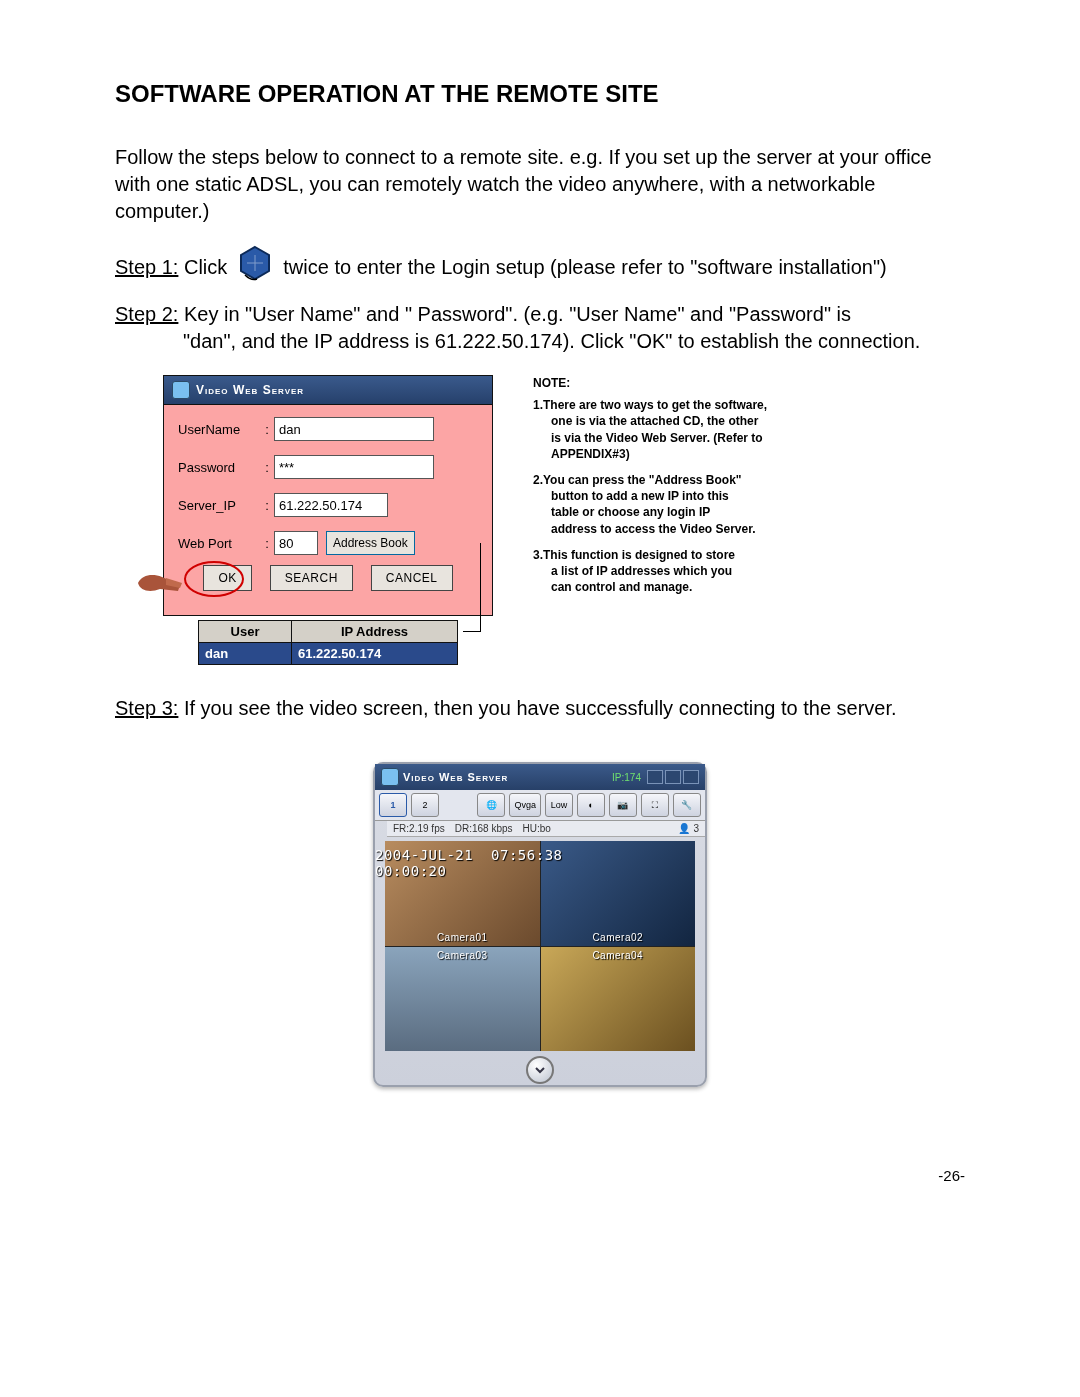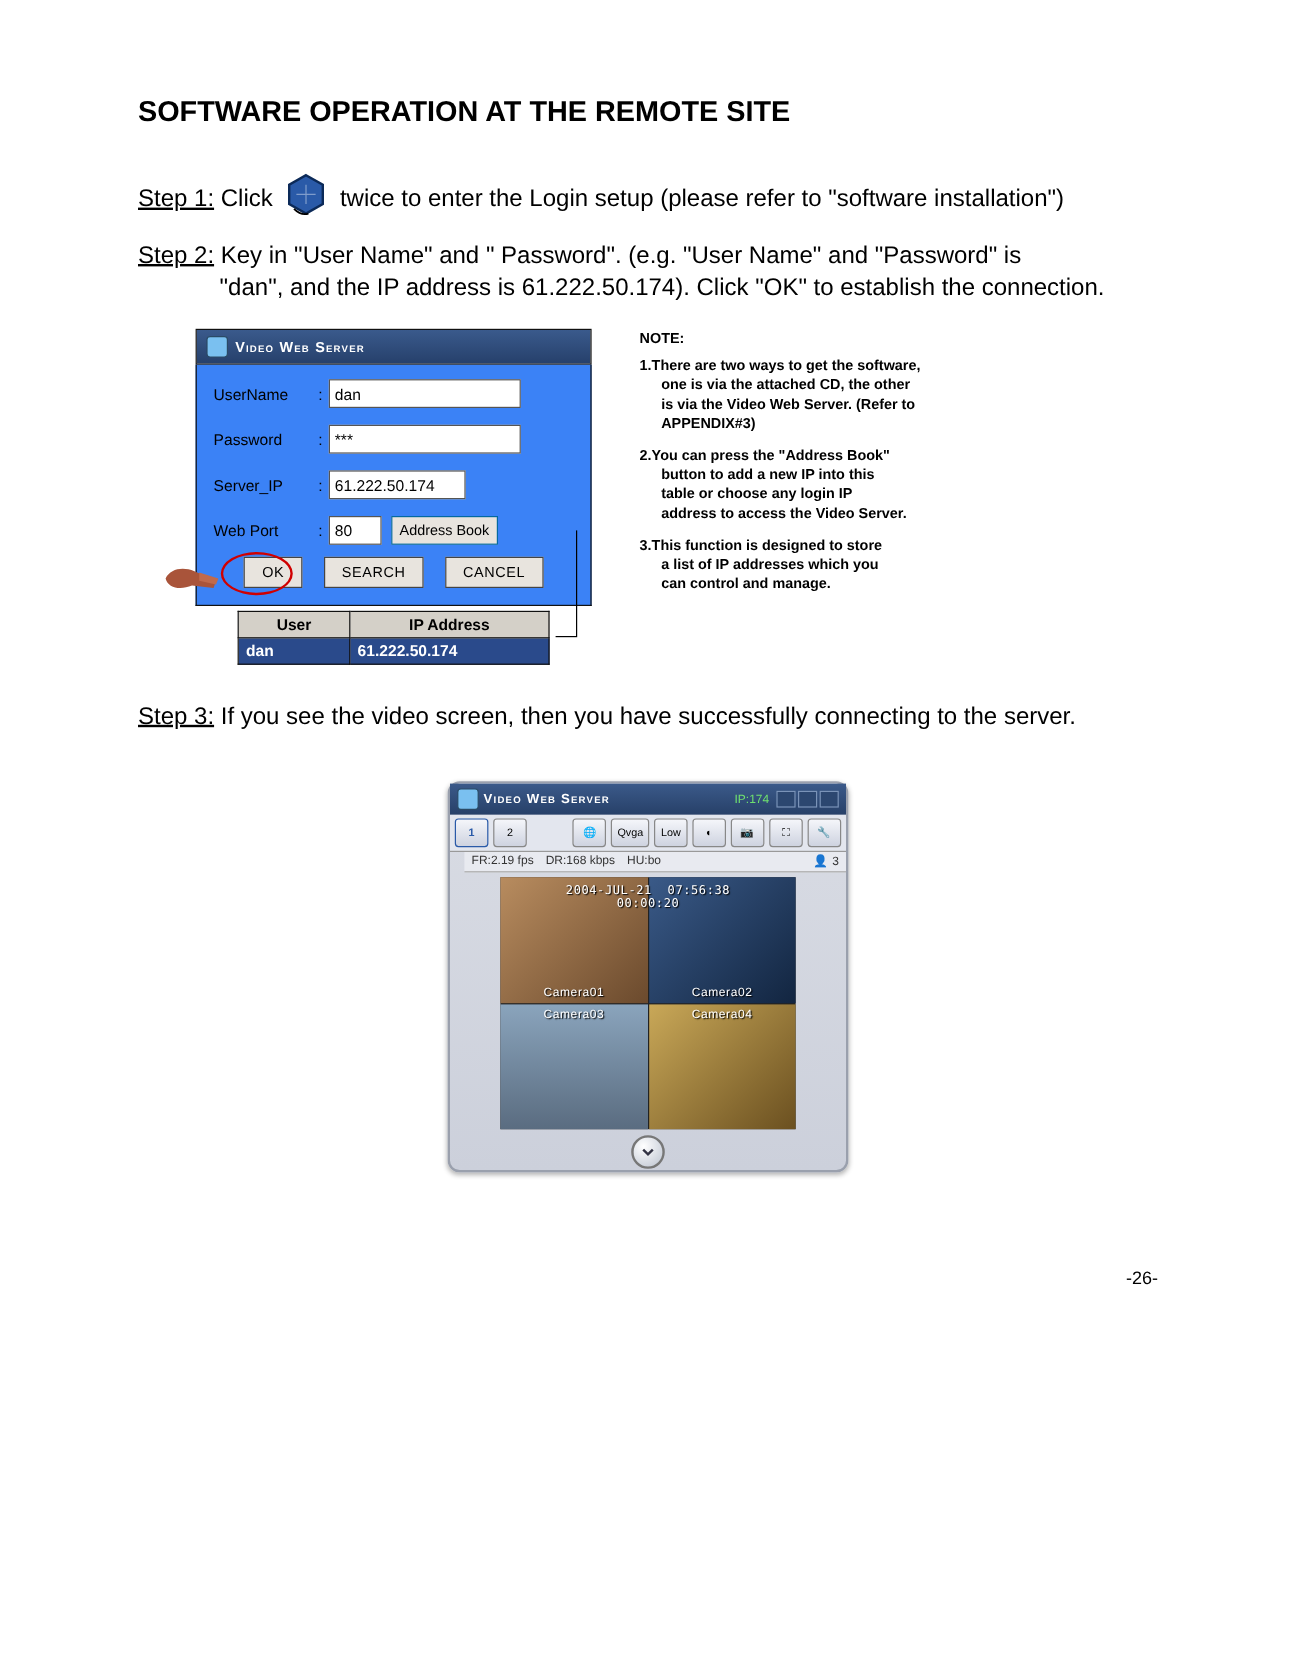--- a/index.html
+++ b/index.html
@@ -76,24 +76,24 @@
   }
   .title-icon {
     width: 16px;
     height: 16px;
     background: #7ac0f0;
     border-radius: 3px;
     border:1px solid #2a4a66;
     display:inline-block;
   }
   .login-body {
-    background: #3b82f6;
+    background: #fca5a5;
     border: 1px solid #111;
     border-top: none;
-    padding: 12px 14px 14px 14px;
+    padding: 12px 14px 24px 14px;
   }
   .field-row {
     display: flex;
     align-items: center;
     margin-bottom: 14px;
     font-size: 13px;
     color: #000;
   }
   .field-label {
     width: 82px;
@@ -256,21 +256,21 @@
     display:flex;
     gap:10px;
     background:#e8eaf0;
     border-bottom:1px solid #aaa;
     margin-left:12px;
   }
   .grid2x2 {
     display: grid;
     grid-template-columns: 1fr 1fr;
     grid-template-rows: 1fr 1fr;
-    width: 246px;
+    width: 310px;
     height: 210px;
     margin: 4px auto 4px auto;
     gap: 1px;
     background:#222;
   }
   .cam {
     position: relative;
     overflow: hidden;
   }
   .cam1 { background: linear-gradient(135deg,#b88c5f,#6b4a2d); }
@@ -284,22 +284,21 @@
     transform: translateX(-50%);
     font-size: 10px;
     color: #fff;
     text-shadow: 1px 1px 1px #000;
     letter-spacing: 0.5px;
   }
   .overlay-ts {
     position: absolute;
     top: 4px;
     width: 100%;
-    text-align: center;
-    font-size: 10px;
+    font-size: 14px;
     color: #fff;
     text-shadow: 1px 1px 1px #000;
     letter-spacing: 0.5px;
     font-family: monospace;
   }
   .viewer-footer {
     height: 30px;
     display:flex;
     align-items:center;
     justify-content:center;
@@ -334,20 +333,21 @@
     background:#000;
   }
 </style>
 </head>
 <body>
 
 <div class="page">
 
   <h1>SOFTWARE OPERATION AT THE REMOTE SITE</h1>
 
+  <p class="body-text">Follow  the steps below to connect to a remote site.  e.g.  If you set up the server at your office with one static ADSL, you can remotely watch the video anywhere, with a networkable computer.)</p>
 
   <div class="step-line step1-row">
     <span><span class="step-label">Step 1:</span><span>  Click</span></span>
     <span class="hexicon">
       <svg viewBox="0 0 36 36" width="36" height="36">
         <polygon points="18,2 32,10 32,26 18,34 4,26 4,10" fill="#2a5aa8" stroke="#0c2a58" stroke-width="2"></polygon>
         <path d="M10 18 h16 M18 10 v16" stroke="#fff" stroke-width="1" opacity=".4"></path>
         <path d="M8 30 q6 6 12 4" stroke="#000" stroke-width="1.5" fill="none"></path>
       </svg>
     </span>

